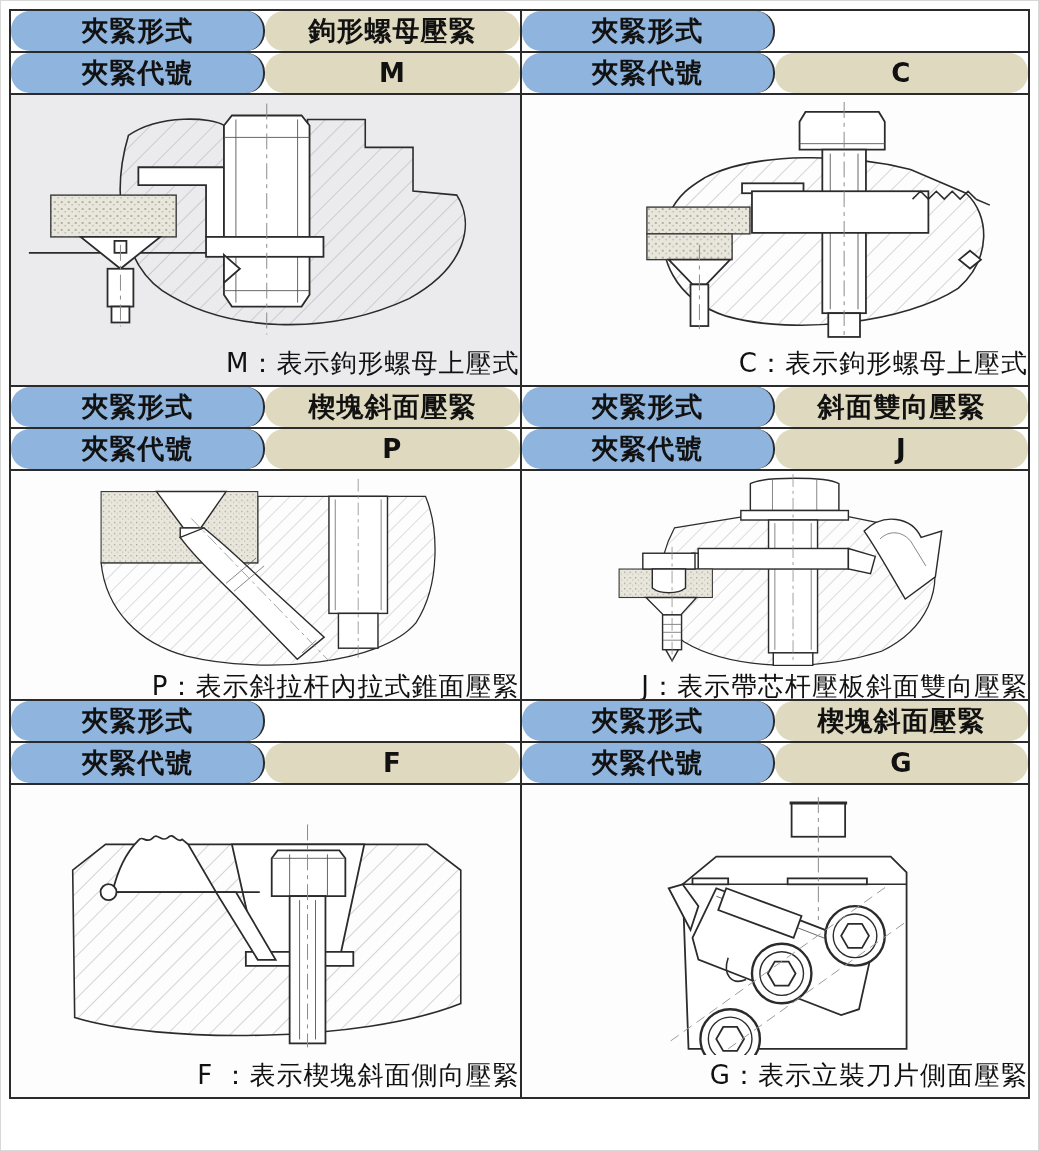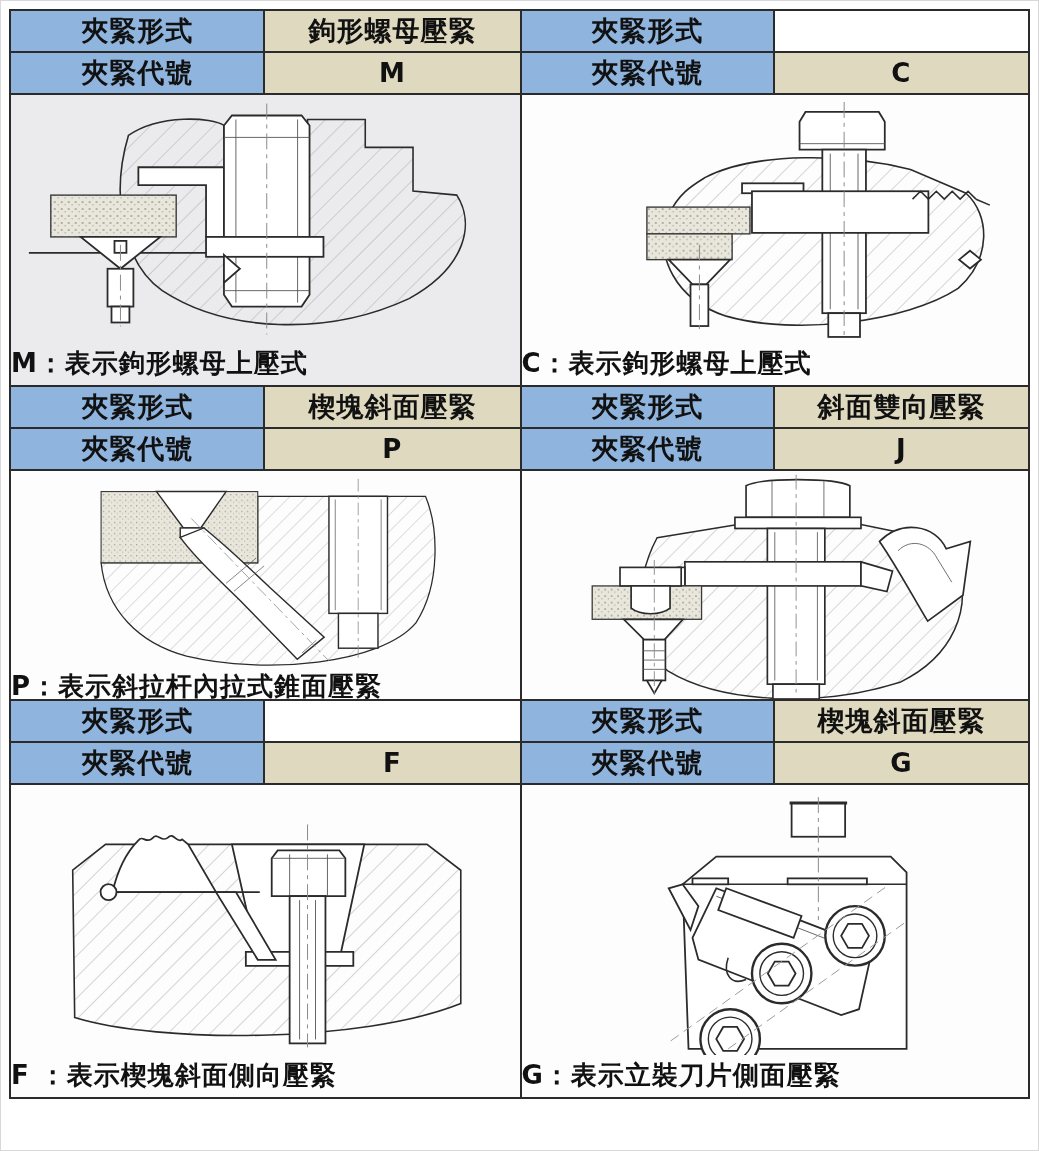--- a/index.html
+++ b/index.html
@@ -3,28 +3,28 @@
 <meta charset="utf-8">
 <style>
   html,body{margin:0;padding:0;background:#f3f3f4;}
   body{font-family:"DejaVu Sans","Liberation Sans",sans-serif;color:#111;}
   .page{width:1039px;height:1151px;background:#fff;box-sizing:border-box;padding:8px 8px 6px 8px;margin:0 auto;border:1px solid #d8d8d8;}
   .band{display:grid;grid-template-columns:1fr 1fr;border:2px solid var(--border,#2b2b2b);border-top:none;}
   .band.first{border-top:2px solid var(--border,#2b2b2b);}
   .panel{display:flex;flex-direction:column;min-width:0;}
   .panel + .panel{border-left:2px solid var(--border,#2b2b2b);}
   .hdr{display:grid;grid-template-columns:1fr 1fr;height:40px;border-bottom:2px solid var(--border,#2b2b2b);}
-  .cell{display:flex;align-items:center;justify-content:center;font-size:27px;font-weight:600;letter-spacing:1px;overflow:hidden;white-space:nowrap;}
+  .cell{display:flex;align-items:center;justify-content:center;font-size:27px;font-weight:600;letter-spacing:1px;overflow:hidden;white-space:nowrap;border-radius:19px;}
   .cell.label{background:var(--header-blue,#8fb4dd);border-right:2px solid var(--border,#2b2b2b);}
   .cell.value{background:var(--header-beige,#ded9bf);text-align:center;}
   .code-letter{font-size:26px;font-weight:600;}
   .drawing{position:relative;display:flex;flex-direction:column;background:#fdfdfd;}
   .drawing.gray{background:#ebebee;}
   .drawing svg{flex:1 1 auto;min-height:0;width:100%;display:block;}
-  .caption{height:42px;line-height:40px;text-align:left;font-size:26px;font-weight:700;letter-spacing:1px;white-space:nowrap;overflow:hidden;}
+  .caption{height:42px;line-height:40px;text-align:right;font-size:26px;font-weight:400;letter-spacing:1px;white-space:nowrap;overflow:hidden;}
   .d1{height:290px;} .d2{height:228px;} .d3{height:312px;}
   .outline{fill:#ffffff;stroke:#2b2b2b;stroke-width:1.8;}
   .thin{fill:none;stroke:#555;stroke-width:0.9;}
   .edge{fill:none;stroke:#2b2b2b;stroke-width:1.6;}
   .cl{fill:none;stroke:#8a8a8a;stroke-width:1;stroke-dasharray:16 5 4 5;}
   .dash{fill:none;stroke:#9a9aa2;stroke-width:1;stroke-dasharray:10 6;}
 </style>
 </head>
 <body>
 
@@ -201,20 +201,21 @@
           <path d="M100,124 L142,124 L142,148 C132,156 110,156 100,148 Z" class="outline"></path>
           <path d="M92,160 L156,160 L136,182 L114,182 Z" class="outline"></path>
           <rect x="113" y="182" width="24" height="44" class="outline"></rect>
           <line x1="113" y1="194" x2="137" y2="194" class="thin"></line>
           <line x1="113" y1="204" x2="137" y2="204" class="thin"></line>
           <line x1="113" y1="214" x2="137" y2="214" class="thin"></line>
           <path d="M117,226 L133,226 L125,240 Z" class="outline"></path>
           <line x1="278" y1="4" x2="278" y2="244" class="cl"></line>
           <line x1="125" y1="96" x2="125" y2="244" class="cl"></line>
         </svg>
+        <div class="caption">J：表示帶芯杆壓板斜面雙向壓緊</div>
       </div>
     </div>
   </div>
 
   <div class="band">
 
     <div class="panel">
       <div class="hdr">
         <div class="cell label">夾緊形式</div>
       </div>

